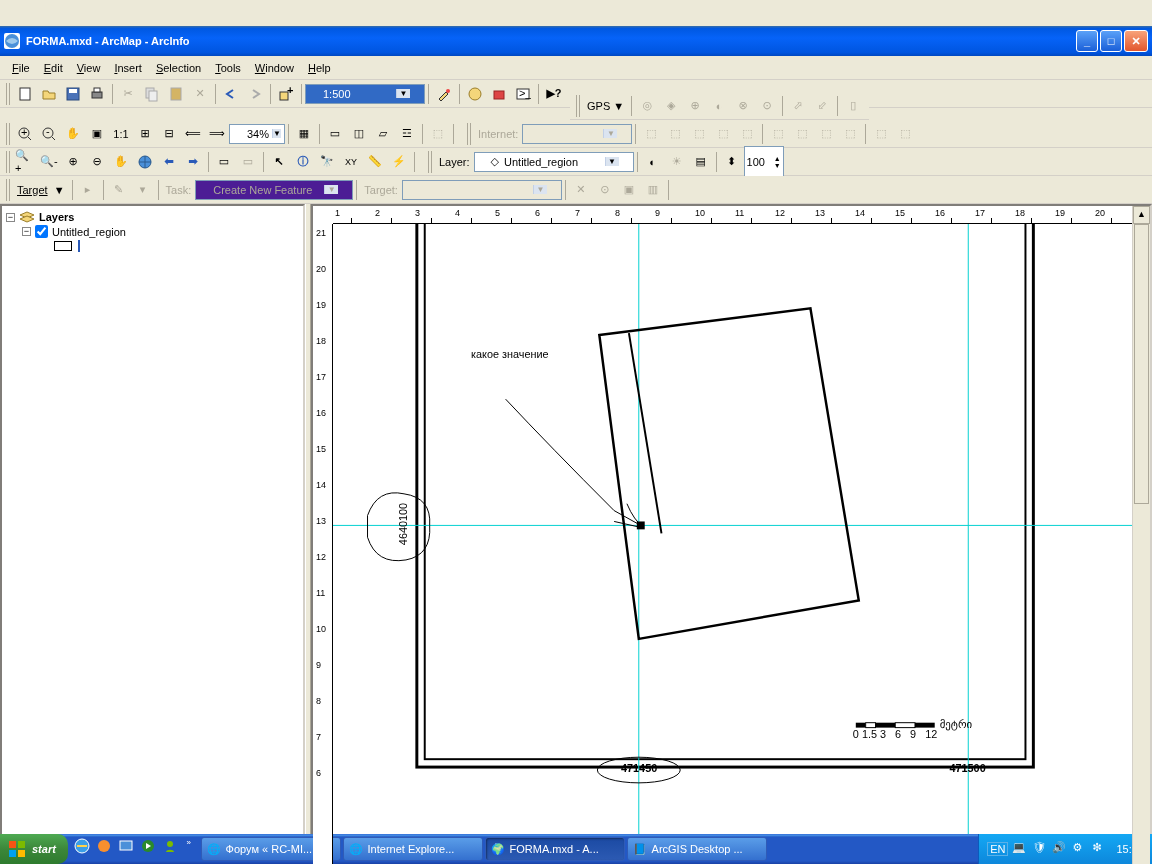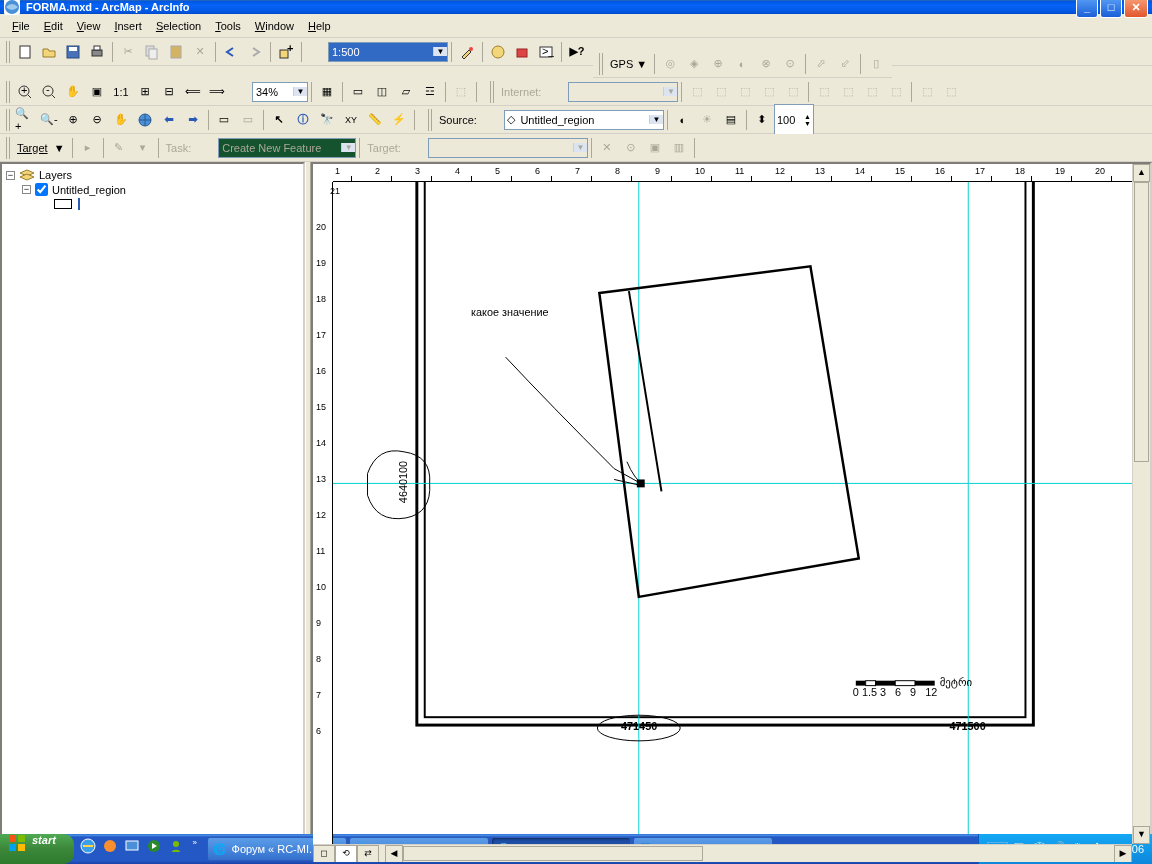--- a/index.html
+++ b/index.html
@@ -1,37 +1,37 @@
 <!DOCTYPE html>
 <html><head>
 <meta charset="utf-8">
 <style>
 * { box-sizing: border-box; margin: 0; padding: 0; font-family: Tahoma, sans-serif; font-size: 11px; }
 body { background: #ece9d8; width: 1152px; height: 864px; overflow: hidden; position: relative; }
 
-.titlebar { height: 14px; background: linear-gradient(to bottom, #3a6ea5 0%, #0058e1 8%, #0663f8 40%, #0055e0 88%, #0048c1 100%); display: flex; align-items: center; padding: 0 4px; color: white; font-weight: bold; font-size: 13px; }
+.titlebar { height: 30px; background: linear-gradient(to bottom, #3a6ea5 0%, #0058e1 8%, #0663f8 40%, #0055e0 88%, #0048c1 100%); display: flex; align-items: center; padding: 0 4px; color: white; font-weight: bold; font-size: 13px; margin-top: 26px; }
 .titlebar .app-icon { width: 16px; height: 16px; background: #fff; margin-right: 6px; border-radius: 2px; display: inline-block; }
 .titlebar .title-text { flex: 1; }
 .win-controls { display: flex; gap: 2px; }
 .win-btn { width: 22px; height: 22px; border: 1px solid #fff; border-radius: 3px; display: flex; align-items: center; justify-content: center; font-weight: bold; font-size: 12px; color: white; }
 .win-btn.min { background: linear-gradient(#5aa1f8,#1a5fd8); }
 .win-btn.max { background: linear-gradient(#5aa1f8,#1a5fd8); }
 .win-btn.close { background: linear-gradient(#f8a37a,#e2562d); width: 24px; }
 .win-btn-inner { font-family: Arial; }
 
 .menubar { height: 24px; background: #ece9d8; border-bottom: 1px solid #d4d0c8; display: flex; align-items: center; padding: 0 6px; gap: 2px; }
 .menubar span { padding: 2px 6px; }
 .menubar span u { text-decoration: underline; }
 
 .toolbar { height: 28px; background: #ece9d8; border-bottom: 1px solid #d4d0c8; display: flex; align-items: center; padding: 0 4px; gap: 0; }
 .toolbar .grip { width: 5px; height: 22px; display: inline-block; margin: 0 2px; background: repeating-linear-gradient(to right, #aca899 0 1px, transparent 1px 3px); }
 .toolbar .tb-btn { width: 22px; height: 22px; display: inline-flex; align-items: center; justify-content: center; border: 1px solid transparent; margin: 0 1px; }
 .toolbar .sep { width: 1px; height: 20px; background: #aca899; margin: 0 3px; display: inline-block; }
 .toolbar .tb-label { padding: 0 4px; color: #888; }
-.toolbar .tb-combo { height: 20px; border: 1px solid #7f9db9; background: white; display: inline-flex; align-items: center; padding: 0 0; margin-left: 23px; }
+.toolbar .tb-combo { height: 20px; border: 1px solid #7f9db9; background: white; display: inline-flex; align-items: center; padding: 0 14px; }
 .toolbar .tb-combo .arrow { width: 14px; text-align: center; background: #dbe4f0; border-left: 1px solid #c2d0e6; font-size: 8px; }
 .toolbar .tb-combo.sel { background: #316ac5; color: white; }
 .disabled { color: #aca899 !important; }
 .tb-spin { width: 40px; height: 32px; border: 1px solid #7f9db9; background: white; display: inline-flex; align-items: center; padding: 0 2px; }
 
 .main-area { display: flex; height: 702px; }
 .toc { width: 305px; border: 2px inset #d4d0c8; background: white; display: flex; flex-direction: column; position: relative; }
 .toc-body { flex: 1; padding: 4px; overflow: auto; }
 .toc-tabs { display: flex; height: 22px; background: #ece9d8; border-top: 1px solid #aca899; }
 .toc-tab { padding: 2px 8px; border: 1px solid #aca899; border-bottom: none; background: #ece9d8; margin-right: 0; position: relative; top: -1px; }
@@ -49,21 +49,21 @@
 .scrollbar-h { position: absolute; bottom: 0; left: 0; right: 18px; height: 18px; background: #ece9d8; border-top: 1px solid #d4d0c8; display: flex; z-index: 4; }
 .scrollbar-h .sb-btn { width: 18px; height: 18px; background: #ece9d8; border: 1px solid #aca899; text-align: center; font-size: 9px; line-height: 14px; }
 .canvas-inner { position: absolute; left: 20px; top: 18px; right: 18px; bottom: 18px; background: white; overflow: hidden; }
 
 .toolbar-row { display: flex; }
 .layer-node { display: flex; align-items: center; gap: 4px; padding: 1px 0; }
 .tree-toggle { width: 9px; height: 9px; border: 1px solid #888; text-align: center; line-height: 7px; font-size: 9px; }
 svg { display: block; }
 
 .taskbar { position: absolute; bottom: 0; left: 0; right: 0; height: 30px; background: linear-gradient(to bottom, #3168d5 0%, #4993e6 4%, #2358c5 10%, #2358c5 90%, #1941a5 100%); display: flex; align-items: stretch; }
-.start-btn { height: 30px; padding: 0 18px 0 8px; background: linear-gradient(to bottom, #4eaa52 0%, #3c873a 50%, #2e7b2e 100%); color: white; font-weight: bold; font-style: italic; font-size: 16px; display: flex; border-radius: 0 10px 10px 0; }
+.start-btn { height: 30px; padding: 0 12px 0 8px; background: linear-gradient(to bottom, #4eaa52 0%, #3c873a 50%, #2e7b2e 100%); color: white; font-weight: bold; font-style: italic; font-size: 16px; display: flex; align-items: center; border-radius: 0 10px 10px 0; }
 .start-btn .win-logo { width: 18px; height: 18px; margin-right: 6px; display: inline-block; }
 .quicklaunch { display: flex; align-items: center; gap: 2px; padding: 0 6px; }
 .quicklaunch .ql { width: 20px; height: 22px; display: inline-block; }
 .task-btn { height: 24px; margin: 3px 1px; padding: 0 6px; background: linear-gradient(#5a9de8,#3470cf); border: 1px solid #2f5bb7; border-radius: 3px; color: white; display: flex; align-items: center; gap: 4px; min-width: 140px; max-width: 160px; overflow: hidden; white-space: nowrap; font-size: 11px; }
 .task-btn.active { background: linear-gradient(#1b4aa3,#2c5ab3); box-shadow: inset 1px 1px 2px rgba(0,0,0,.4); }
 .systray { margin-left: auto; height: 30px; background: linear-gradient(to bottom,#14a8f4 0%,#0d87db 100%); display: flex; align-items: center; padding: 0 8px 0 8px; color: white; gap: 4px; border-left: 1px solid #0a5bbd; }
 .systray .tray-icon { width: 16px; height: 16px; display: inline-block; }
 .systray .clock { font-size: 11px; margin-left: 4px; }
 </style>
 </head>
@@ -315,21 +315,21 @@
       </span>
   <span class="tb-btn">📏</span>
   <span class="tb-btn">
         <span style="color:#ecc940;">⚡</span>
       </span>
   <span class="sep"></span>
 </div>
 
 <div class="toolbar" style="flex:0 0 auto;">
   <span class="grip"></span>
-  <span class="tb-label" style="color:#000;">Source:</span>
+  <span class="tb-label" style="color:#000;">Layer:</span>
   <span class="tb-combo" style="width:160px;">
         <span style="padding:0 2px;">◇</span>
         <span style="flex:1;padding:0 3px;">Untitled_region</span>
         <span class="arrow">▼</span>
       </span>
   <span class="sep"></span>
   <span class="tb-btn">◐</span>
   <span class="tb-btn disabled">☀</span>
   <span class="tb-btn">▤</span>
   <span class="sep"></span>
@@ -346,21 +346,21 @@
 <div class="toolbar" style="flex:0 0 auto;">
   <span class="grip"></span>
   <span class="tb-label" style="color:#000;"><span style="text-decoration:underline;">Target</span> &nbsp;▼</span>
   <span class="sep"></span>
   <span class="tb-btn disabled">▸</span>
   <span class="sep"></span>
   <span class="tb-btn disabled">✎</span>
   <span class="tb-btn disabled">▾</span>
   <span class="sep"></span>
   <span class="tb-label disabled">Task:</span>
-  <span class="tb-combo disabled" style="width:138px;background:#14532d;">
+  <span class="tb-combo disabled" style="width:158px;background:#4c1d95;">
         <span style="flex:1;padding:0 3px;color:#aca899;">Create New Feature</span>
         <span class="arrow">▼</span>
       </span>
   <span class="sep"></span>
   <span class="tb-label disabled">Target:</span>
   <span class="tb-combo disabled" style="width:160px;background:#ece9d8;">
         <span style="flex:1;"></span>
         <span class="arrow">▼</span>
       </span>
   <span class="sep"></span>
@@ -378,21 +378,21 @@
   <div class="toc">
     <div class="toc-body">
       <div class="layer-node">
         <span class="tree-toggle">−</span>
         <span>
             <svg width="16" height="12">
               <path d="M1 4 L8 1 L15 4 L8 7z" fill="#f4d67a" stroke="#9b7e2a"></path>
               <path d="M1 8 L8 5 L15 8 L8 11z" fill="#f4d67a" stroke="#9b7e2a"></path>
             </svg>
           </span>
-        <span style="font-weight:normal;">Layers</span>
+        <span style="font-weight:bold;">Layers</span>
       </div>
       <div class="layer-node" style="padding-left:16px;">
         <span class="tree-toggle">−</span>
         <input type="checkbox" checked="" style="">
         <span>Untitled_region</span>
       </div>
       <div class="layer-node" style="padding-left:48px;">
         <span style="width:18px;height:10px;border:1.5px solid #000;display:inline-block;"></span>
         <span style="width:2px;height:12px;background:#2a5ab8;display:inline-block;margin-left:2px;"></span>
       </div>
@@ -444,21 +444,21 @@
         <span style="position: absolute; left: 658px; top: 12px; width: 1px; height: 6px; background: rgb(0, 0, 0);"></span>
         <span class="ruler-tick" style="left: 682px; top: 2px;">18</span>
         <span style="position: absolute; left: 698px; top: 12px; width: 1px; height: 6px; background: rgb(0, 0, 0);"></span>
         <span class="ruler-tick" style="left: 722px; top: 2px;">19</span>
         <span style="position: absolute; left: 738px; top: 12px; width: 1px; height: 6px; background: rgb(0, 0, 0);"></span>
         <span class="ruler-tick" style="left: 762px; top: 2px;">20</span>
         <span style="position: absolute; left: 778px; top: 12px; width: 1px; height: 6px; background: rgb(0, 0, 0);"></span>
       </div>
 
     <div class="ruler-v" id="ruler-v">
-        <span class="ruler-tick" style="top: 4px; left: 17px;">21</span>
+        <span class="ruler-tick" style="top: 4px; left: 3px;">21</span>
         <span class="ruler-tick" style="top: 40px; left: 3px;">20</span>
         <span class="ruler-tick" style="top: 76px; left: 3px;">19</span>
         <span class="ruler-tick" style="top: 112px; left: 3px;">18</span>
         <span class="ruler-tick" style="top: 148px; left: 3px;">17</span>
         <span class="ruler-tick" style="top: 184px; left: 3px;">16</span>
         <span class="ruler-tick" style="top: 220px; left: 3px;">15</span>
         <span class="ruler-tick" style="top: 256px; left: 3px;">14</span>
         <span class="ruler-tick" style="top: 292px; left: 3px;">13</span>
         <span class="ruler-tick" style="top: 328px; left: 3px;">12</span>
         <span class="ruler-tick" style="top: 364px; left: 3px;">11</span>

